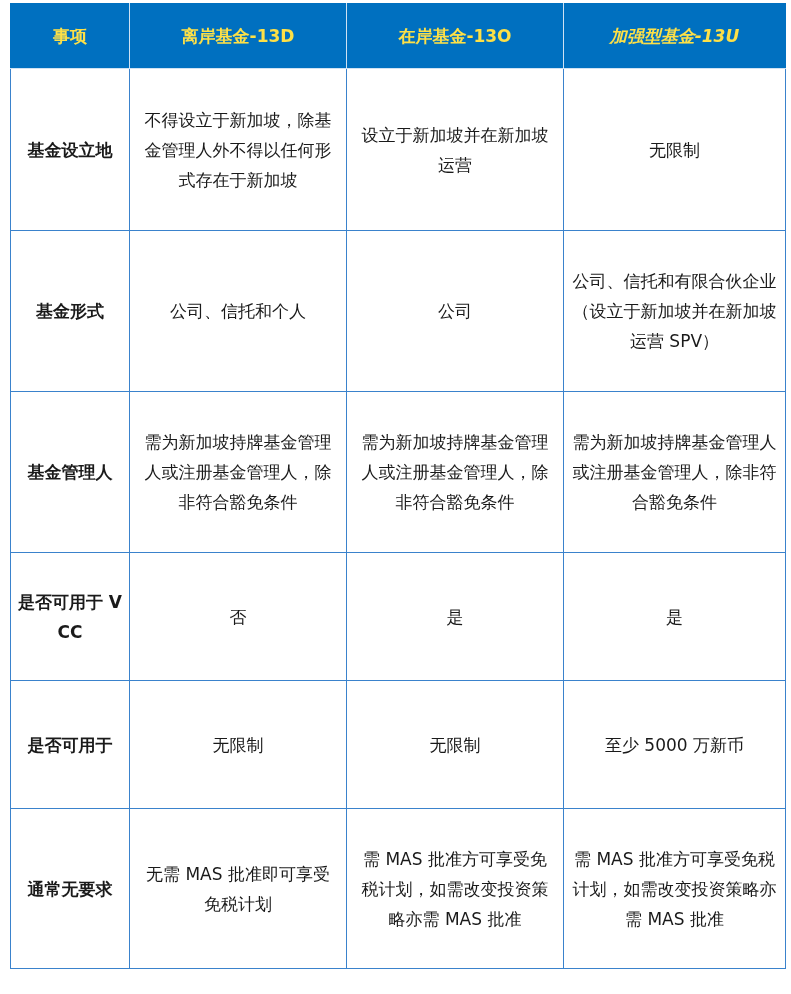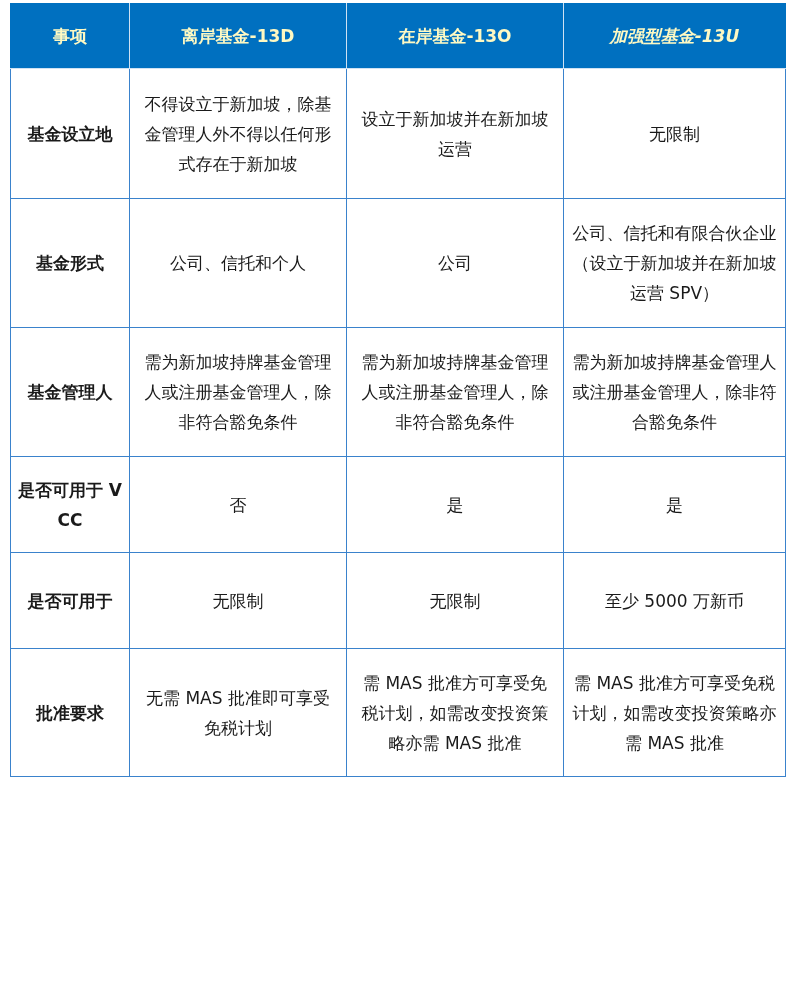--- a/index.html
+++ b/index.html
@@ -13,27 +13,27 @@
   table.cmp col.c1 { width: 217px; }
   table.cmp col.c2 { width: 217px; }
   table.cmp col.c3 { width: 222px; }
   table.cmp th, table.cmp td {
     border: 1.5px solid #3a82cc;
     text-align: center; vertical-align: middle;
     padding: 0 8px; font-size: 17px; line-height: 30px;
     word-break: break-all;
   }
   table.cmp thead th {
-    background: #0070c0; color: #fef9c3; font-weight: bold; height: 64px;
+    background: #0070c0; color: #fde047; font-weight: bold; height: 64px;
     border-color: #cfe2f3; border-top-color: #0070c0;
     font-size: 17px;
   }
   table.cmp thead th:first-child { border-left-color: #0070c0; }
   table.cmp thead th:last-child { border-right-color: #0070c0; font-style: italic; }
-  table.cmp tbody td.rowhead { font-weight: bold; padding: 0 4px; }
+  table.cmp tbody td.rowhead { font-weight: bold; padding: 16px 4px; }
   table.cmp tbody tr.r0 td { height: 129px; }
   table.cmp tbody tr.r1 td { height: 128px; }
   table.cmp tbody tr.r2 td { height: 128px; }
   table.cmp tbody tr.r3 td { height: 95px; }
   table.cmp tbody tr.r4 td { height: 95px; }
   table.cmp tbody tr.r5 td { height: 128px; }
   table.cmp tbody tr.r6 td { height: 127px; }
   table.cmp tbody tr.r7 td { height: 60px; }
 </style>
 </head>
@@ -79,19 +79,19 @@
       <td>是</td>
       <td>是</td>
     </tr>
     <tr class="r4">
       <td class="rowhead">是否可用于</td>
       <td>无限制</td>
       <td>无限制</td>
       <td>至少 5000 万新币</td>
     </tr>
     <tr class="r6">
-      <td class="rowhead">批准要求</td>
+      <td class="rowhead">通常无要求</td>
       <td>无需 MAS 批准即可享受免税计划</td>
       <td>需 MAS 批准方可享受免税计划，如需改变投资策略亦需 MAS 批准</td>
       <td>需 MAS 批准方可享受免税计划，如需改变投资策略亦需 MAS 批准</td>
     </tr>
   </tbody>
 </table>
 
 </body></html>

